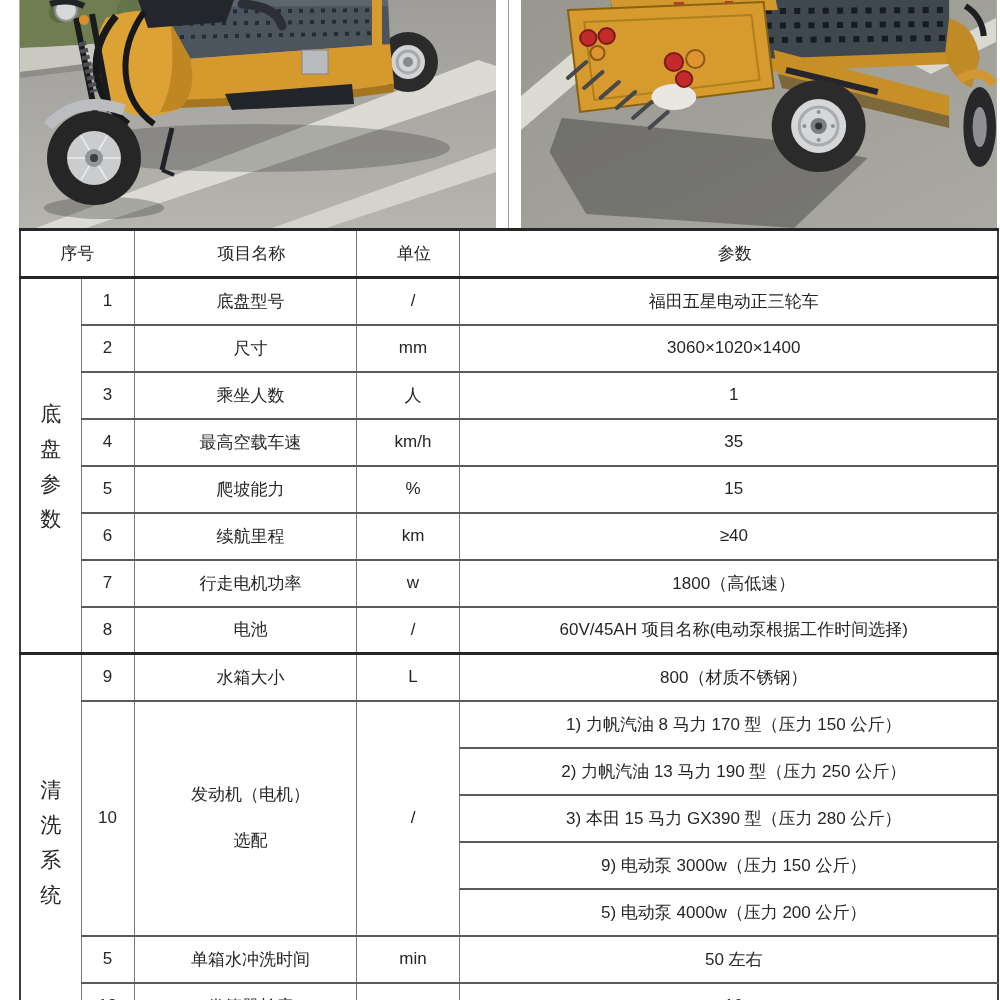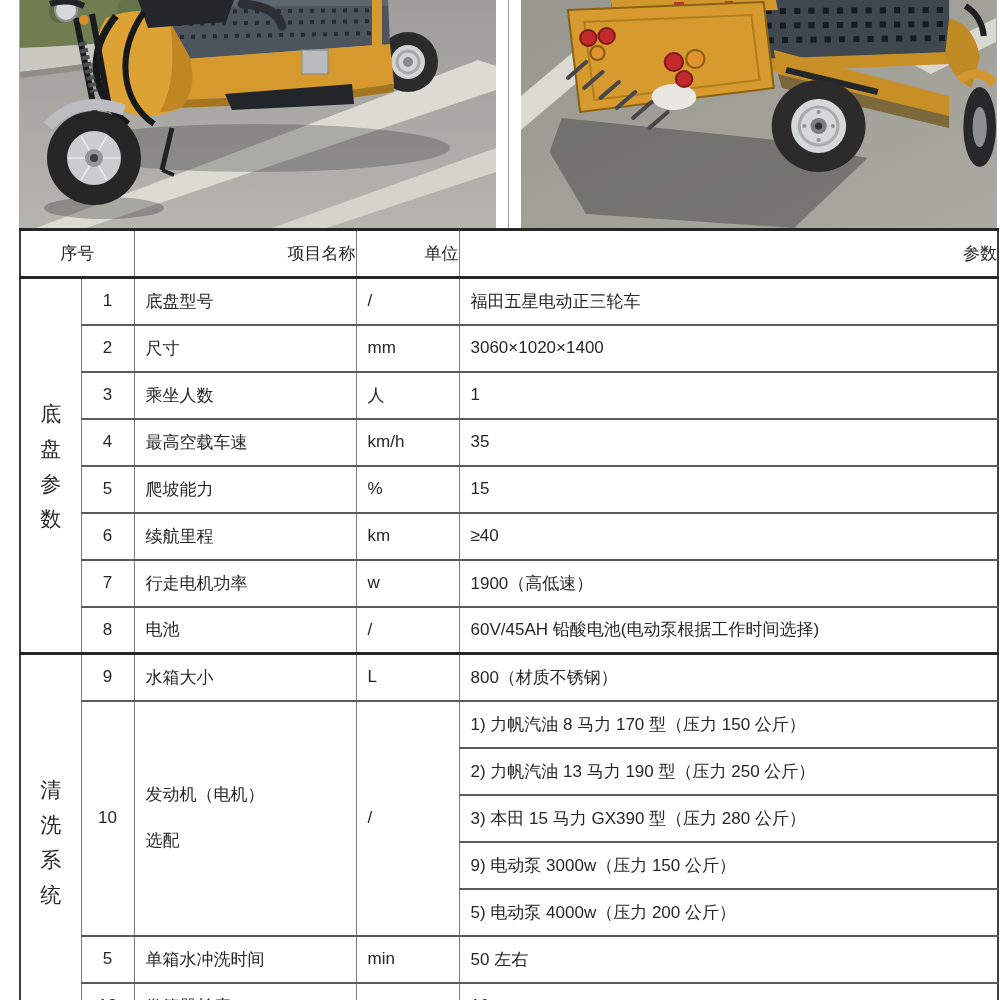--- a/index.html
+++ b/index.html
@@ -17,25 +17,25 @@
   
   table.spec{border-collapse:collapse;table-layout:fixed;width:978px;margin-left:11px;
              background:#fff;border:2px solid #3d3d3d;border-top:3px solid #262626;
              font-size:17px;color:#262626;}
   col.c-group{width:61px;} col.c-no{width:53px;} col.c-name{width:222px;}
   col.c-unit{width:103px;} col.c-val{width:539px;}
   th,td{border-left:1px solid #7a7a7a;border-right:1px solid #7a7a7a;
         border-top:2px solid #5b5b5b;border-bottom:2px solid #5b5b5b;
         padding:0;vertical-align:middle;font-weight:normal;overflow:hidden;white-space:nowrap;}
   thead tr{height:48px;}
-  thead th{border-bottom:3px solid #262626;text-align:right;padding-left:13px;}
+  thead th{border-bottom:3px solid #262626;text-align:center;padding-left:13px;}
   thead th.idx{text-align:center;padding-left:0;}
   tbody tr{height:47px;}
   td.no{text-align:center;}
-  td.name,td.unit,td.value{text-align:left;padding-left:11px;}
+  td.name,td.unit,td.value{text-align:center;padding-left:11px;}
   td.name .nm-line{line-height:46px;}
   td.group{text-align:center;font-size:21px;color:#2a2a2a;}
   td.group .gch{line-height:35px;}
   tr.group-end td,td.gc-end{border-bottom:3px solid #262626;}
 </style>
 </head>
 <body>
 
 <div class="page">
 
@@ -242,27 +242,27 @@
         <tr>
           <td class="no" rowspan="1">6</td>
           <td class="name" rowspan="1">续航里程</td>
           <td class="unit" rowspan="1">km</td>
           <td class="value">≥40</td>
         </tr>
         <tr>
           <td class="no" rowspan="1">7</td>
           <td class="name" rowspan="1">行走电机功率</td>
           <td class="unit" rowspan="1">w</td>
-          <td class="value">1900（高低速）</td>
+          <td class="value">1800（高低速）</td>
         </tr>
         <tr class="group-end">
           <td class="no" rowspan="1">8</td>
           <td class="name" rowspan="1">电池</td>
           <td class="unit" rowspan="1">/</td>
-          <td class="value">60V/45AH 铅酸电池(电动泵根据工作时间选择)</td>
+          <td class="value">60V/45AH 项目名称(电动泵根据工作时间选择)</td>
         </tr>
         <tr>
           <td class="group" rowspan="8">
             <div class="gch">清</div>
             <div class="gch">洗</div>
             <div class="gch">系</div>
             <div class="gch">统</div>
           </td>
           <td class="no" rowspan="1">9</td>
           <td class="name" rowspan="1">水箱大小</td>

